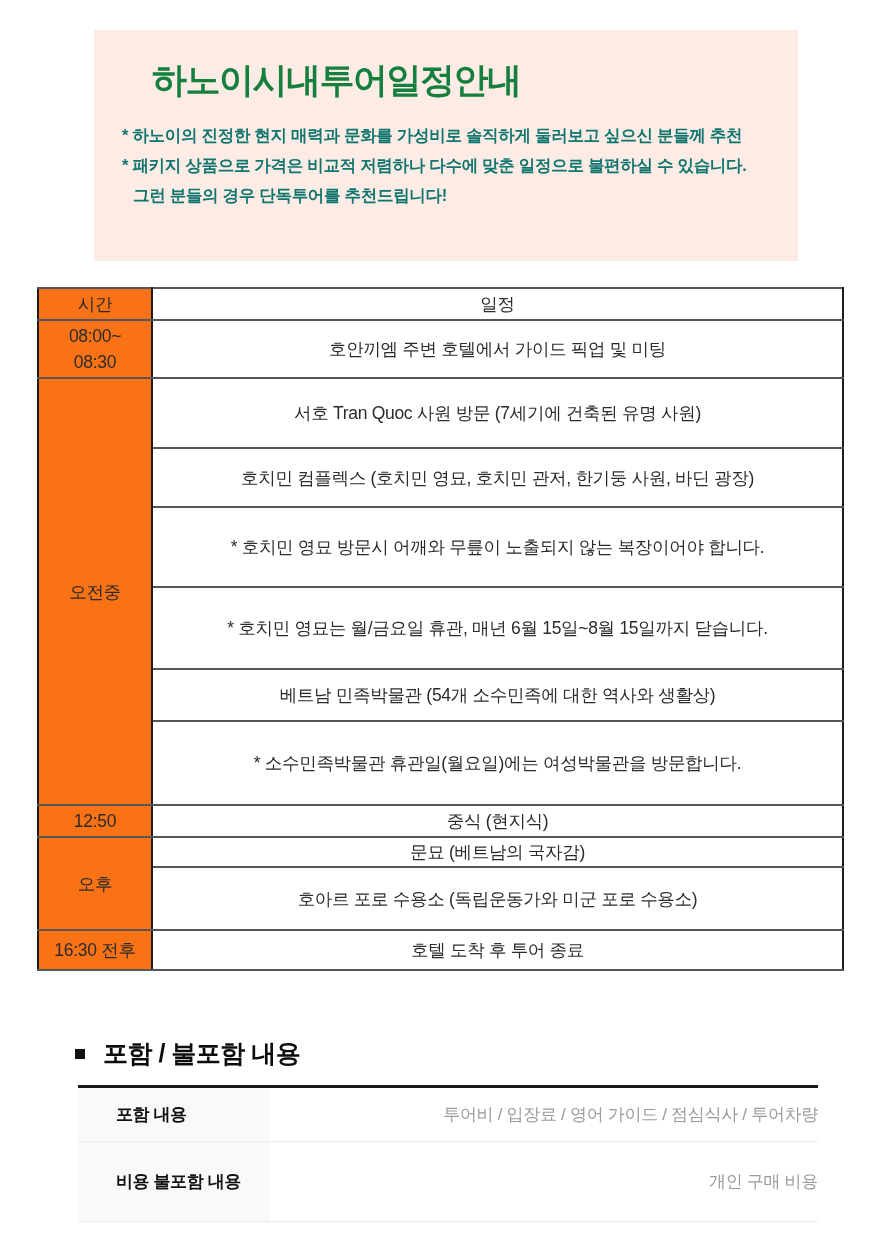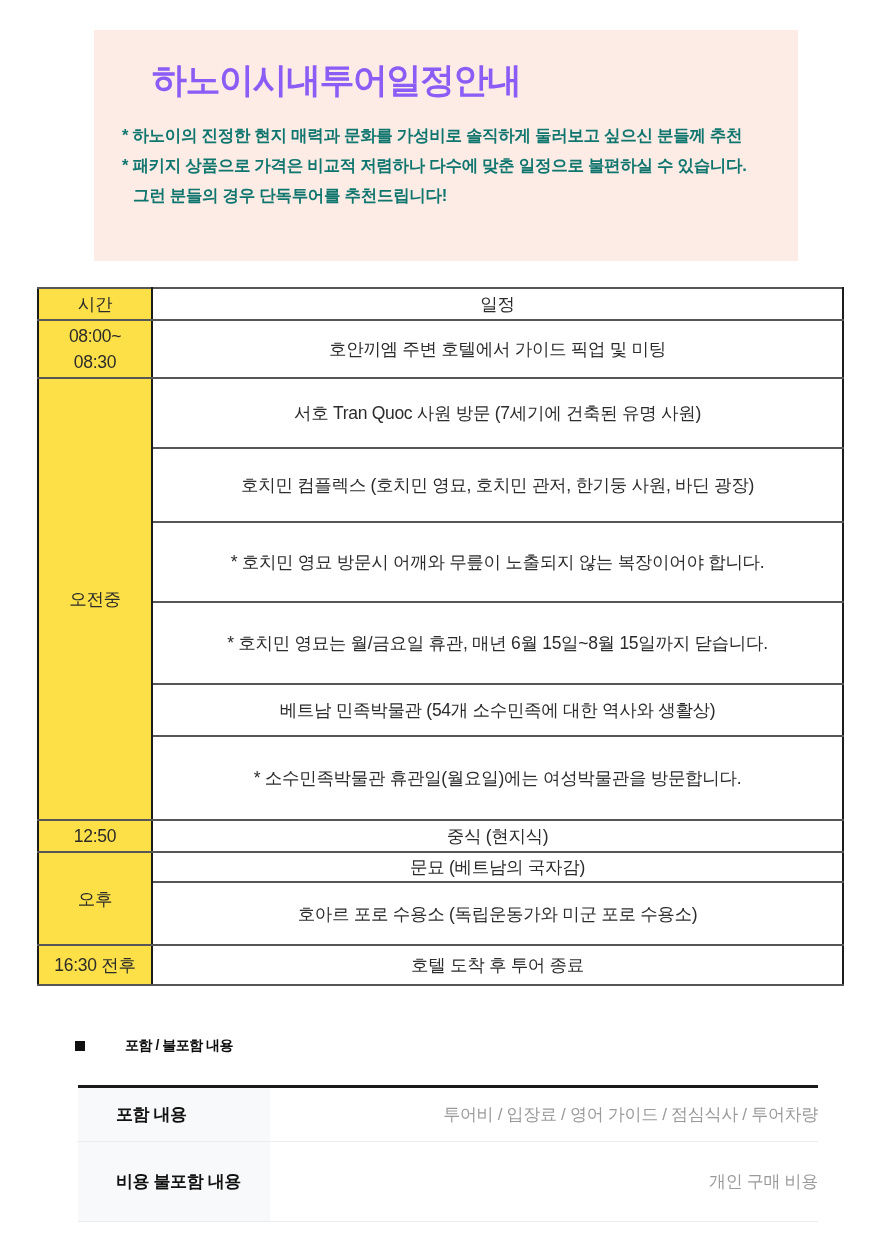--- a/index.html
+++ b/index.html
@@ -15,21 +15,21 @@
     position: absolute;
     left: 94px; top: 30px;
     width: 704px; height: 231px;
     background: #fdebe6;
   }
   .notice-title {
     margin: 27px 0 16px 58px;
     font-size: 35px;
     font-weight: 900;
     letter-spacing: -1.5px;
-    color: #8b5cf6;
+    color: #15803d;
   }
   .notice-lines { margin-left: 28px; }
   .notice-line {
     font-size: 16.5px;
     font-weight: 700;
     color: #0f766e;
     line-height: 30px;
     letter-spacing: -0.3px;
     white-space: nowrap;
   }
@@ -52,44 +52,43 @@
     font-weight: 400;
     color: #2b2b2b;
     text-align: center;
     vertical-align: middle;
     letter-spacing: -0.3px;
     padding: 2px 6px;
   }
   table.schedule th { font-weight: 400; }
   .col-time { width: 114px; }
   .time-cell {
-    background: #fde047;
+    background: #f97316;
     white-space: pre-line;
     line-height: 26px;
   }
 
   
   .inc-heading {
     position: absolute;
     left: 75px; top: 1037px;
     display: flex;
     align-items: center;
     gap: 18px;
   }
   .inc-bullet {
     width: 10px; height: 10px;
     background: #111111;
     display: inline-block;
   }
   .inc-title {
-    font-size: 14px;
+    font-size: 25px;
     font-weight: 900;
     letter-spacing: -0.5px;
     color: #0c0c0c;
-    margin-left: 22px;
   }
   table.inc-table {
     position: absolute;
     left: 78px; top: 1085px;
     width: 740px;
     border-collapse: collapse;
     table-layout: fixed;
     border-top: 3px solid #1a1a1a;
   }
   table.inc-table tr { border-bottom: 1px solid #ececec; }
@@ -140,21 +139,21 @@
   </tr>
   <tr style="height:57px">
     <td class="time-cell">08:00~
 08:30</td>
     <td>호안끼엠 주변 호텔에서 가이드 픽업 및 미팅</td>
   </tr>
   <tr style="height:70px">
     <td class="time-cell" rowspan="6">오전중</td>
     <td>서호 Tran Quoc 사원 방문 (7세기에 건축된 유명 사원)</td>
   </tr>
-  <tr style="height:74px">
+  <tr style="height:59px">
     <td>호치민 컴플렉스 (호치민 영묘, 호치민 관저, 한기둥 사원, 바딘 광장)</td>
   </tr>
   <tr style="height:80px">
     <td>* 호치민 영묘 방문시 어깨와 무릎이 노출되지 않는 복장이어야 합니다.</td>
   </tr>
   <tr style="height:82px">
     <td>* 호치민 영묘는 월/금요일 휴관, 매년 6월 15일~8월 15일까지 닫습니다.</td>
   </tr>
   <tr style="height:52px">
     <td>베트남 민족박물관 (54개 소수민족에 대한 역사와 생활상)</td>

